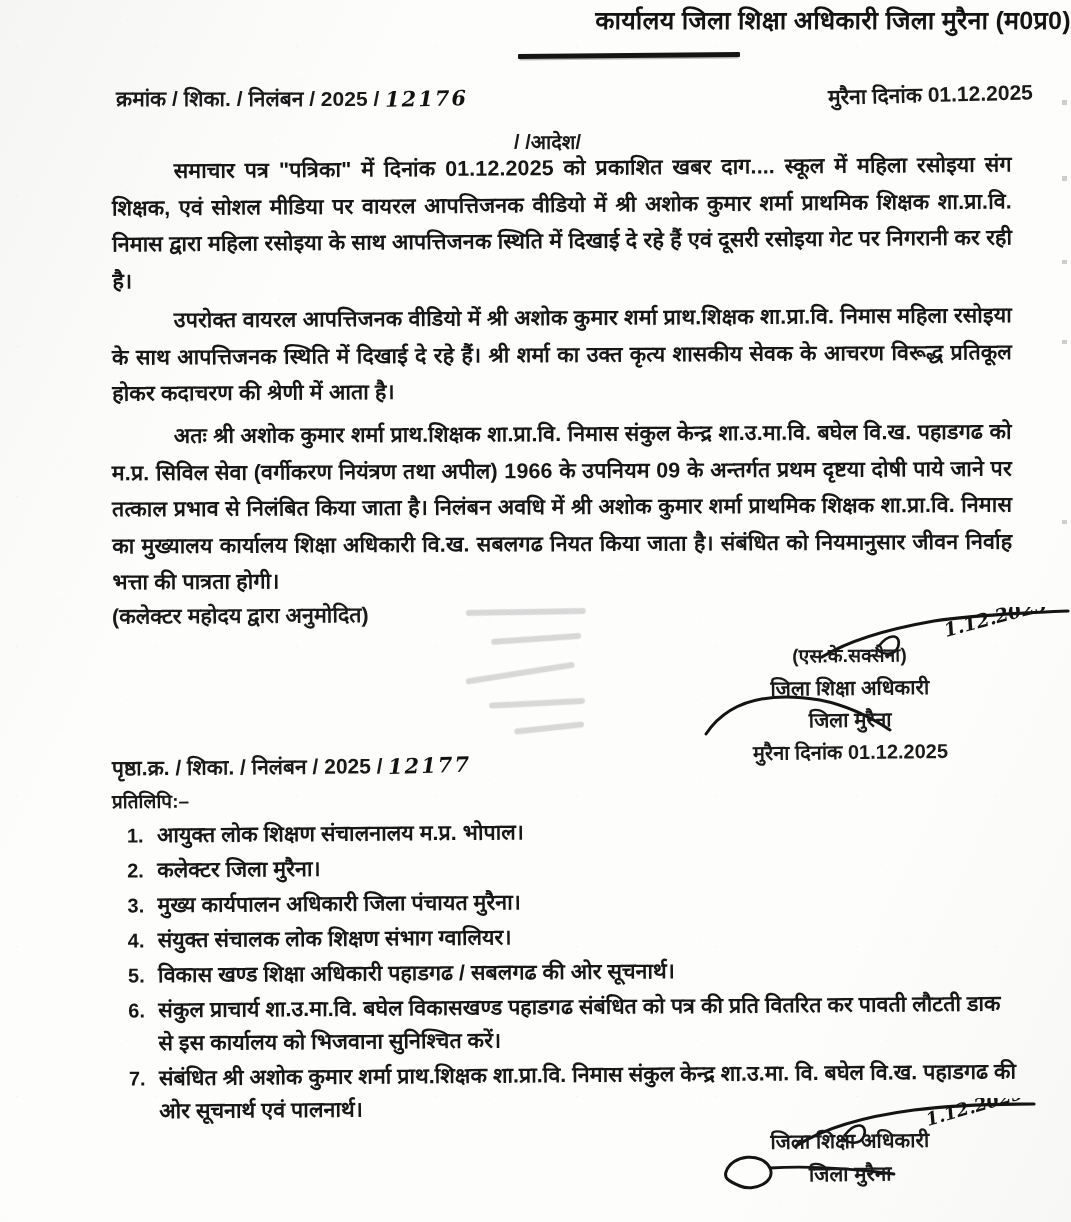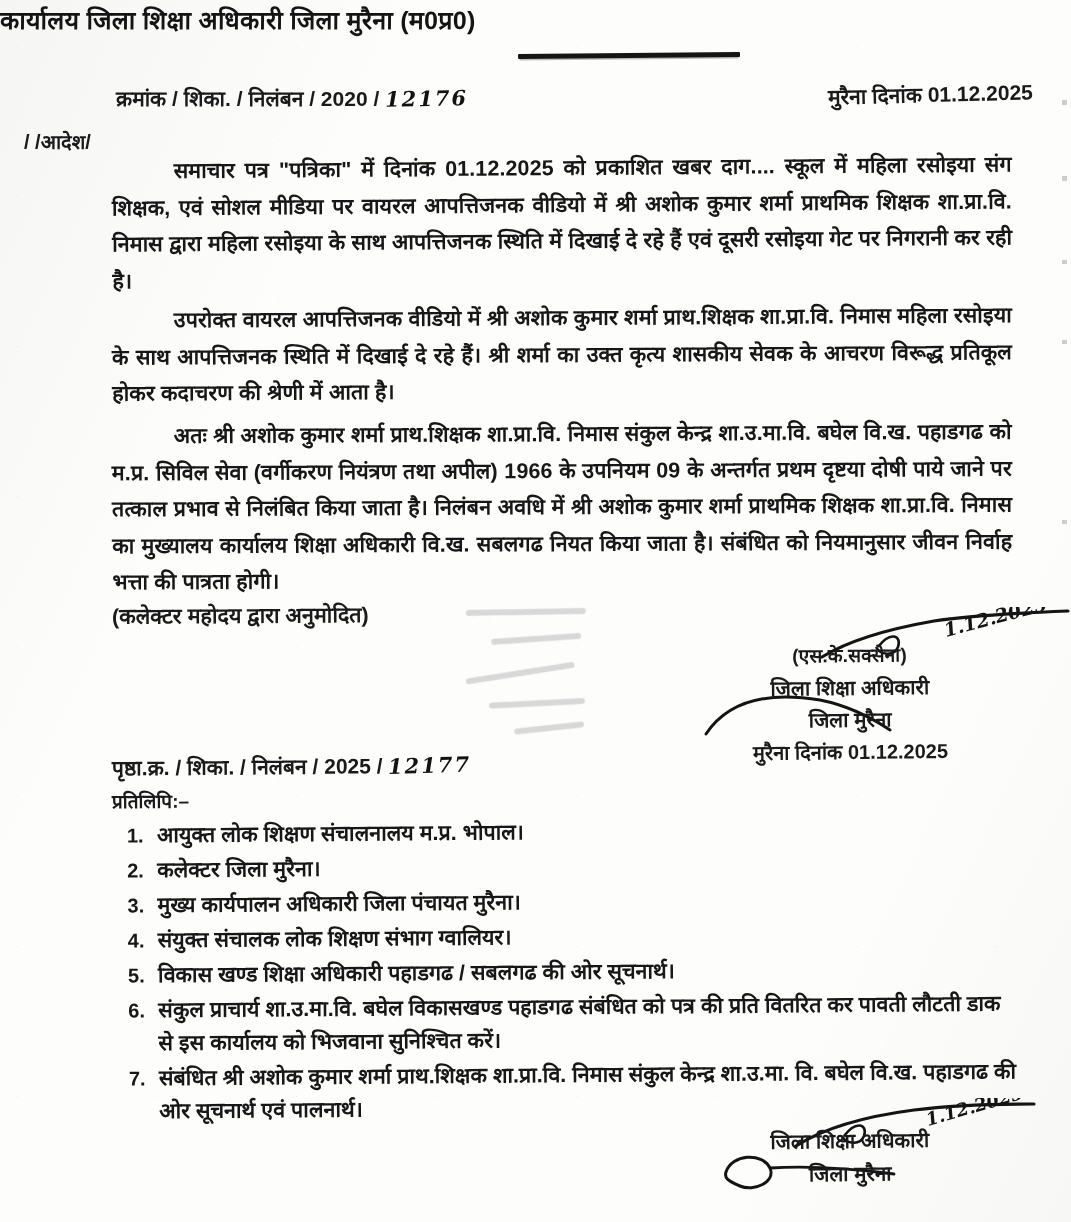--- a/index.html
+++ b/index.html
@@ -28,21 +28,21 @@
       radial-gradient(circle at 33% 88%, rgba(0,0,0,.04) 0 .6px, transparent 1px),
       radial-gradient(circle at 51% 61%, rgba(0,0,0,.035) 0 .6px, transparent 1px);
     background-size:140px 150px,190px 170px,160px 210px,210px 160px,120px 130px;
     opacity:.85;
   }
   .content{position:absolute;inset:0;}
 
   
   .doc-title{
     position:absolute;left:0;right:0;top:2px;
-    text-align:left;
+    text-align:right;
     font-size:25px;font-weight:700;
     letter-spacing:.3px;
     color:#141414;
     transform:skewX(-0.4deg);
   }
   .rule{
     position:absolute;left:518px;top:53px;
     width:222px;height:5px;
     background:#151515;
     border-radius:1px;
@@ -66,20 +66,21 @@
   }
   .ref-right{
     position:absolute;right:38px;top:-4px;
     font-size:21px;font-weight:700;white-space:nowrap;
     transform:rotate(-1.4deg);
   }
 
   
   .order-head{
     position:absolute;left:0;right:0;top:128px;
+    text-align:center;
     font-size:20px;font-weight:700;
     padding-left:24px;
   }
 
   
   .body-block{
     position:absolute;left:112px;top:150px;width:900px;
   }
   .para{
     font-size:21.5px;
@@ -186,21 +187,21 @@
 <div class="scan-page"></div>
 <div class="noise"></div>
 
 <div class="content">
 
   <div class="doc-title">कार्यालय जिला शिक्षा अधिकारी जिला मुरैना (म0प्र0)</div>
   <div class="rule"></div>
 
   <div class="ref-row">
     <div class="ref-left">
-      <span>क्रमांक / शिका. / निलंबन / 2020 /</span>
+      <span>क्रमांक / शिका. / निलंबन / 2025 /</span>
       <span class="hand">12176</span>
     </div>
     <div class="ref-right">मुरैना दिनांक 01.12.2025</div>
   </div>
 
   <div class="order-head">/ /आदेश/</div>
 
   <div class="body-block">
     <p class="para p1"><span class="ind"></span><span>समाचार पत्र "पत्रिका" में दिनांक 01.12.2025 को प्रकाशित खबर दाग.... स्कूल में महिला रसोइया संग शिक्षक, एवं सोशल मीडिया पर वायरल आपत्तिजनक वीडियो में श्री अशोक कुमार शर्मा प्राथमिक शिक्षक शा.प्रा.वि. निमास द्वारा महिला रसोइया के साथ आपत्तिजनक स्थिति में दिखाई दे रहे हैं एवं दूसरी रसोइया गेट पर निगरानी कर रही है।</span></p>
     <p class="para p2"><span class="ind"></span><span>उपरोक्त वायरल आपत्तिजनक वीडियो में श्री अशोक कुमार शर्मा प्राथ.शिक्षक शा.प्रा.वि. निमास महिला रसोइया के साथ आपत्तिजनक स्थिति में दिखाई दे रहे हैं। श्री शर्मा का उक्त कृत्य शासकीय सेवक के आचरण विरूद्ध प्रतिकूल होकर कदाचरण की श्रेणी में आता है।</span></p>

